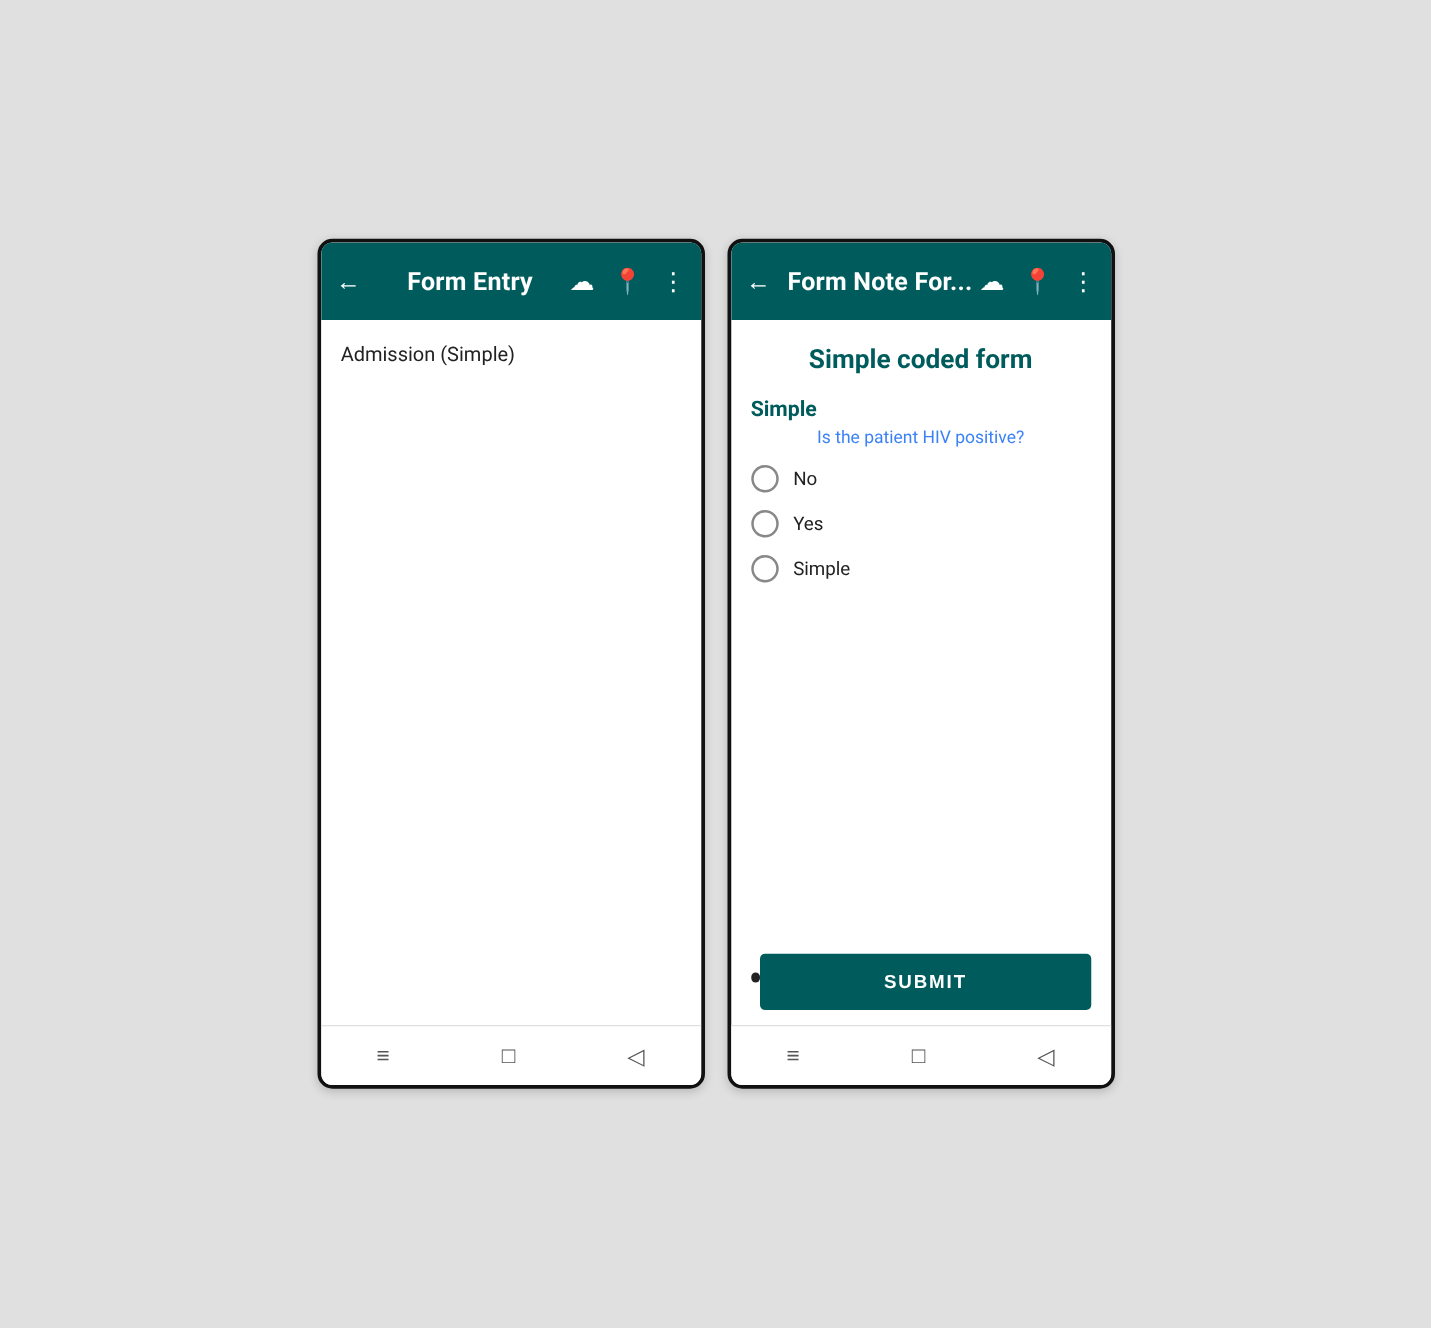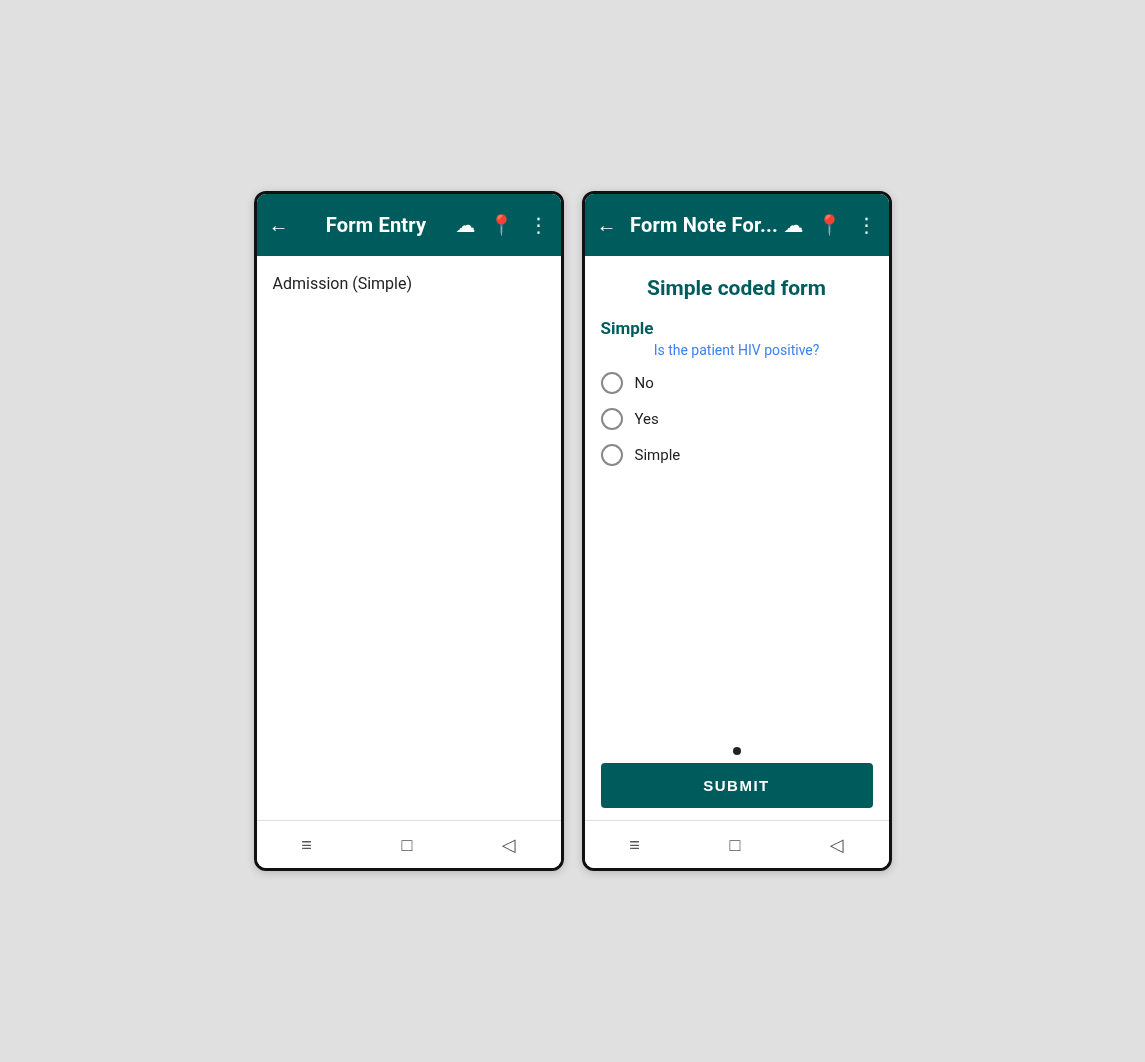--- a/index.html
+++ b/index.html
@@ -124,21 +124,20 @@
       border-radius: 50%;
       flex-shrink: 0;
       background: #fff;
     }
     .radio-label {
       font-size: 15px;
       color: #222;
     }
     .bottom-area {
       display: flex;
-      flex-direction: column;
       align-items: center;
       padding: 8px 16px 12px 16px;
       flex-shrink: 0;
     }
     .home-indicator {
       width: 8px;
       height: 8px;
       background: #222;
       border-radius: 50%;
       margin-bottom: 8px;

